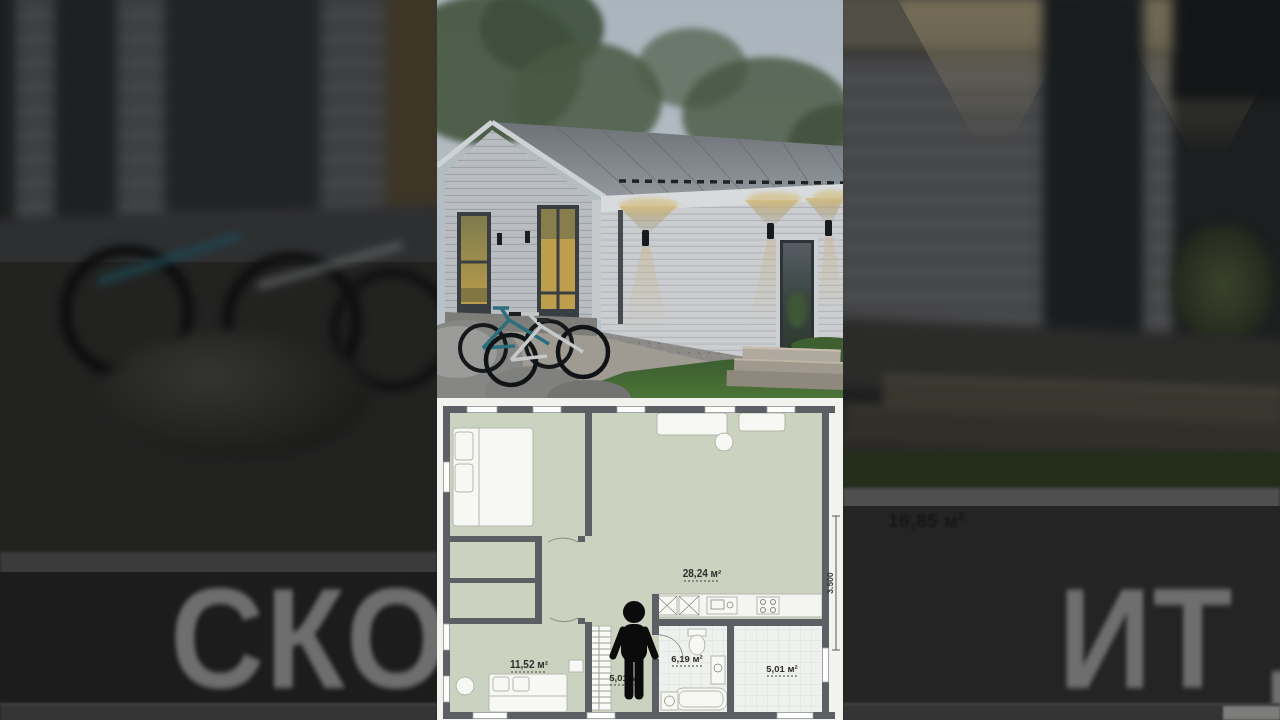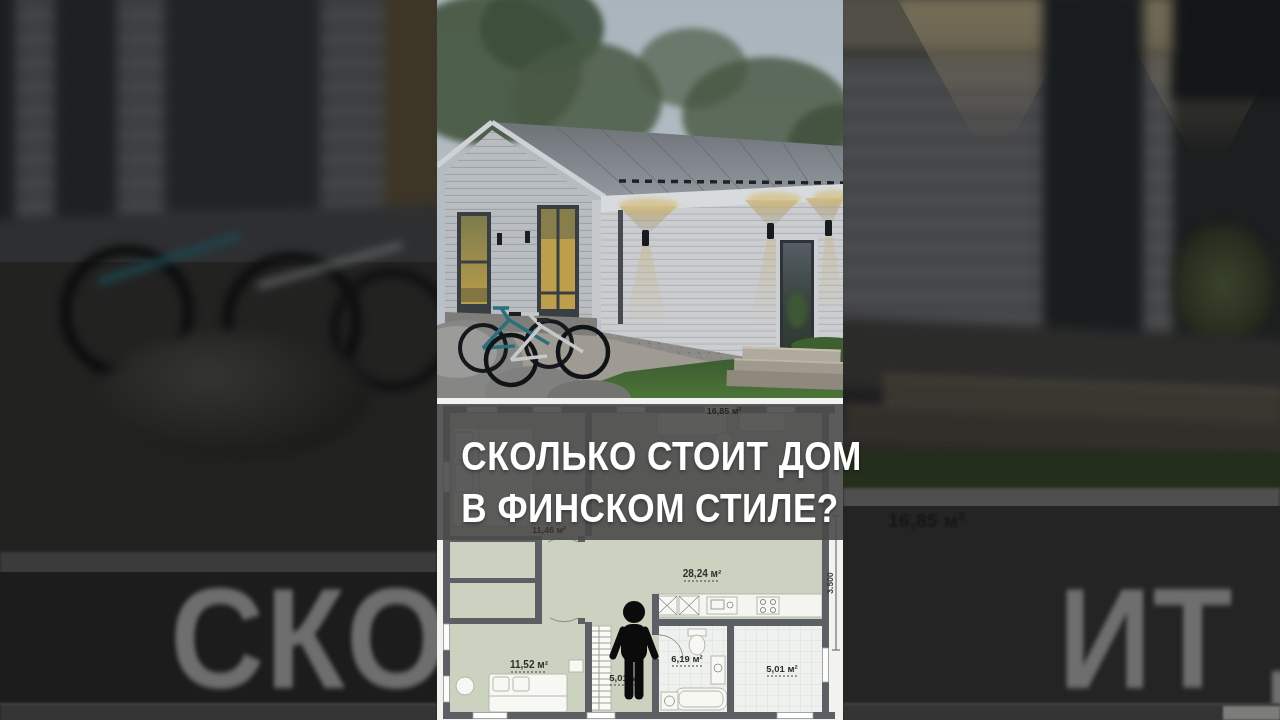--- a/index.html
+++ b/index.html
@@ -386,20 +386,14 @@
         <circle cx="17" cy="14" r="11" stroke="none"></circle>
         <rect x="4" y="26" width="26" height="38" rx="11" stroke="none"></rect>
         <line x1="6" y1="32" x2="-4" y2="58" stroke-width="7"></line>
         <line x1="28" y1="32" x2="38" y2="58" stroke-width="7"></line>
         <line x1="12" y1="60" x2="12" y2="97" stroke-width="9"></line>
         <line x1="22" y1="60" x2="22" y2="97" stroke-width="9"></line>
       </g>
     </svg>
   </div>
 
-  <div class="overlay">
-    <div class="tiny-label tiny-top">16,85 м²</div>
-    <div class="title-line" style="top:30px;">СКОЛЬКО СТОИТ ДОМ</div>
-    <div class="title-line" style="top:82px;">В ФИНСКОМ СТИЛЕ?</div>
-    <div class="tiny-label tiny-bed">11,46 м²</div>
-  </div>
 
 </div>
 
 </body></html>

